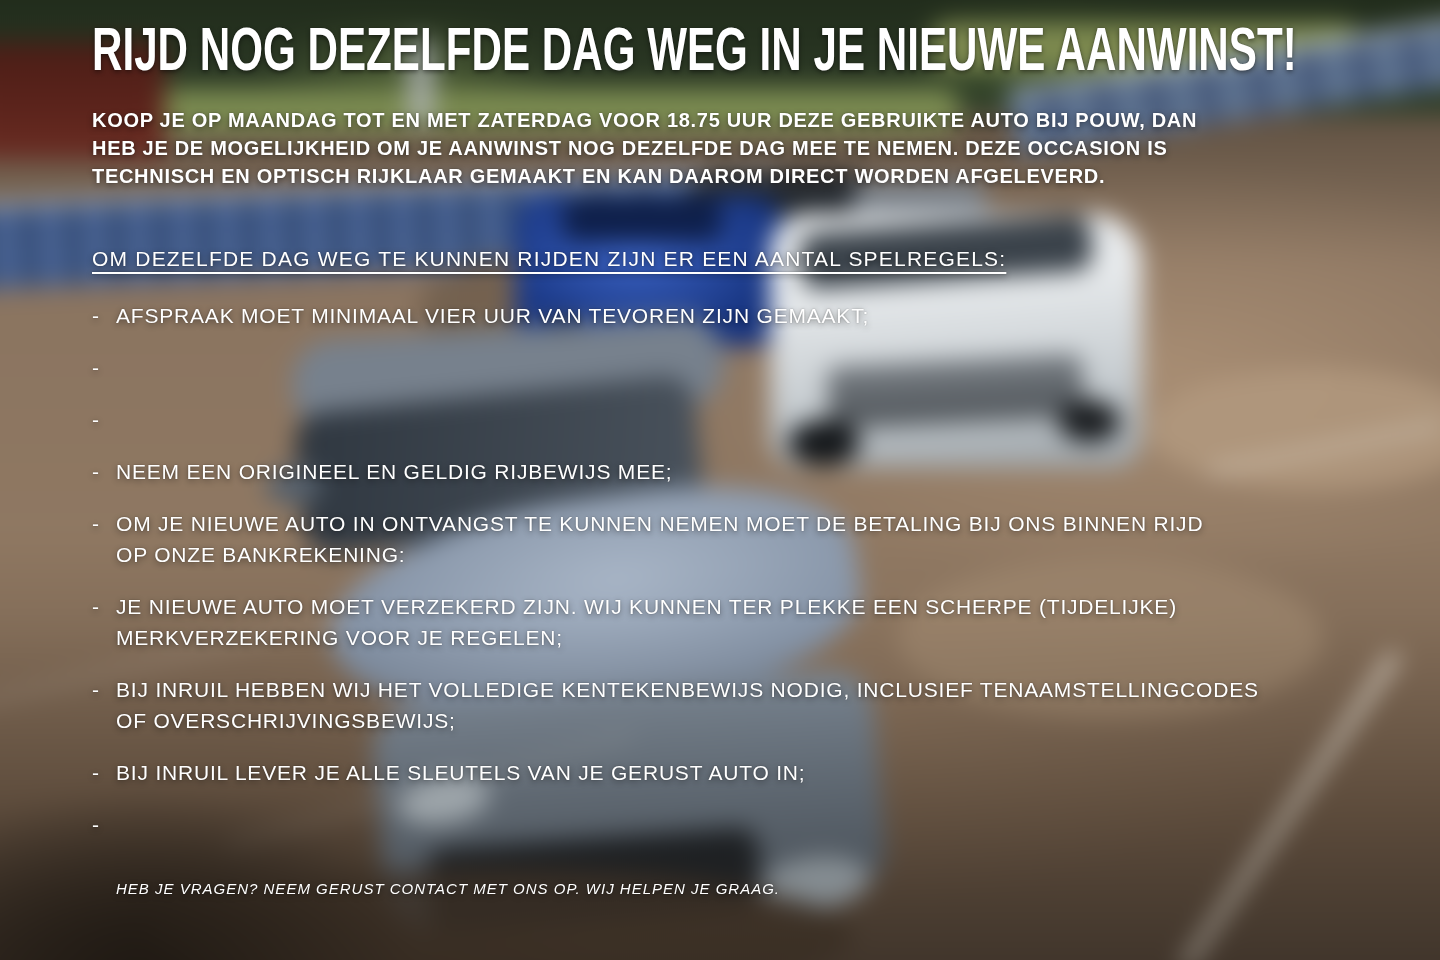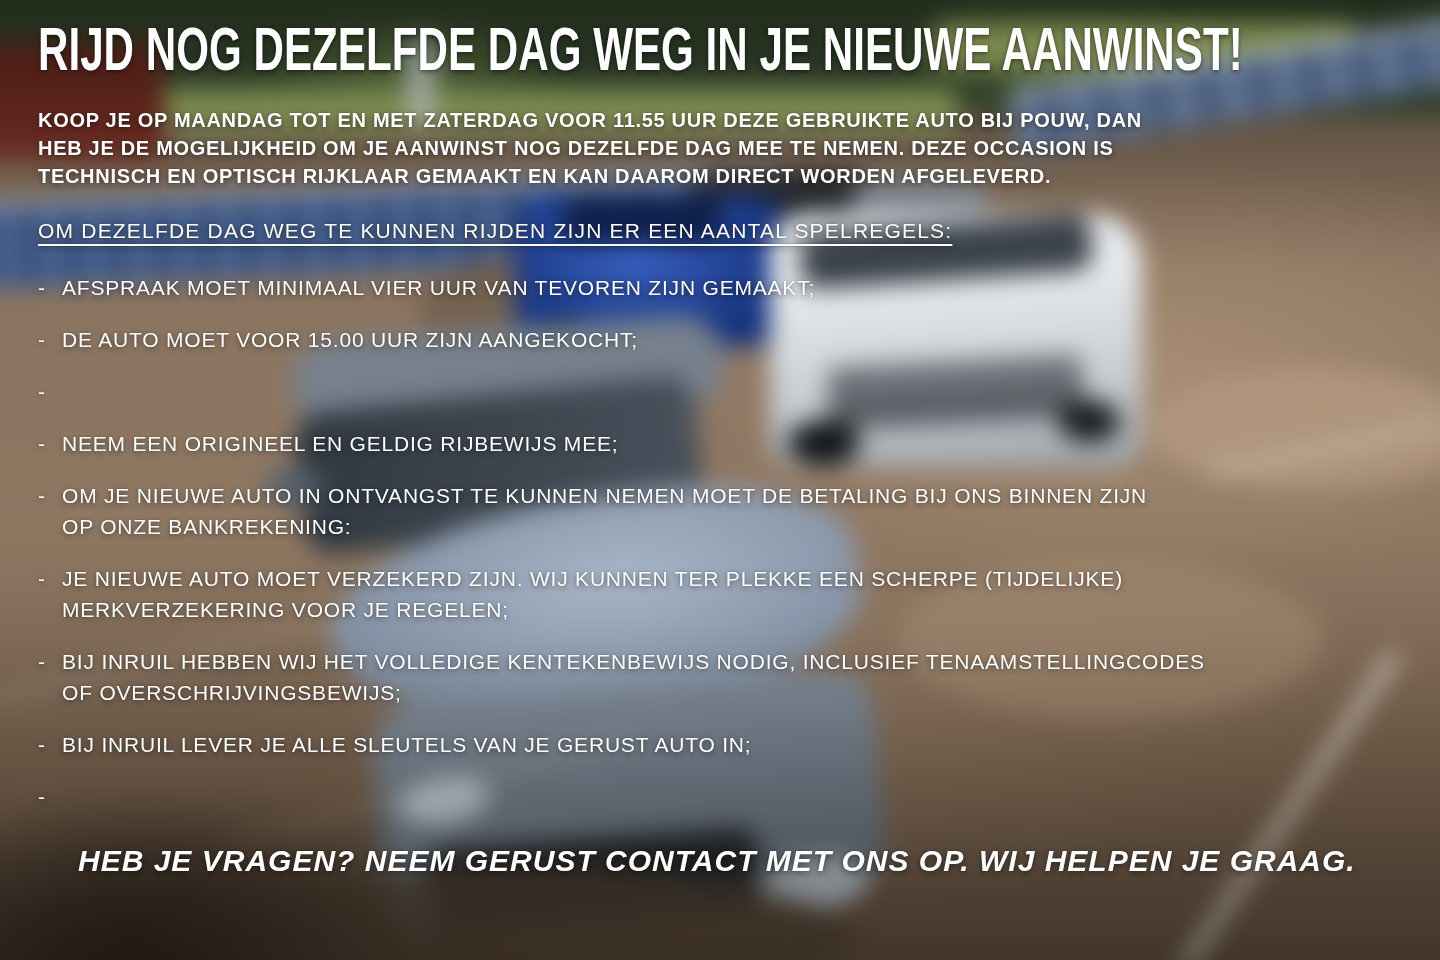--- a/index.html
+++ b/index.html
@@ -75,42 +75,42 @@
   .mark-b { left: 1205px; top: 444px; width: 240px; height: 9px; transform: rotate(-11deg); opacity: .5; }
   .mark-c { left: -30px; top: 656px; width: 380px; height: 8px; transform: rotate(-13deg); opacity: .22; }
   .mark-d { left: 220px; top: 786px; width: 420px; height: 8px; transform: rotate(-15deg); opacity: .18; }
 
   .shadow-bl { left: -140px; top: 790px; width: 560px; height: 340px; background: radial-gradient(ellipse, rgba(36,30,24,.9), transparent 70%); }
   .vignette { left: -40px; top: 620px; width: 1560px; height: 420px; background: linear-gradient(transparent, rgba(22,16,10,.4)); }
 
   
   .content {
     position: absolute; inset: 0; z-index: 5;
-    padding: 18px 50px 0 38px;
+    padding: 18px 50px 0 92px;
     color: #ffffff;
     text-shadow: 0 2px 6px rgba(0,0,0,.45), 0 0 2px rgba(0,0,0,.3);
   }
   .title { font-size: 62px; font-weight: 700; line-height: 1; white-space: nowrap; letter-spacing: 0; }
   .title-inner { display: inline-block; transform: scaleX(.68); transform-origin: 0 0; white-space: nowrap; }
   .intro {
     margin-top: 26px; font-size: 20px; font-weight: 700; letter-spacing: .7px;
     line-height: 28px; white-space: pre-line;
   }
   .rules-heading {
-    margin-top: 26px; font-size: 21px; font-weight: 400; letter-spacing: 1.2px;
+    margin-top: 54px; font-size: 21px; font-weight: 400; letter-spacing: 1.2px;
     line-height: 30px; text-decoration: underline; text-underline-offset: 6px;
     text-decoration-thickness: 2px;
   }
   .rules { margin-top: 26px; list-style: none; }
   .rules li { display: flex; line-height: 31px; margin-bottom: 21px; font-size: 21px; font-weight: 400; letter-spacing: .8px; }
   .rules .dash { width: 24px; flex: 0 0 24px; }
   .rules .rule-text { white-space: pre-line; }
   .footer-note {
-    margin-top: 34px; margin-left: 40px; font-size: 30px; font-style: italic;
-    font-weight: 700; letter-spacing: 1px; line-height: 30px;
+    margin-top: 34px; margin-left: 24px; font-size: 15px; font-style: italic;
+    font-weight: 400; letter-spacing: 1px; line-height: 30px;
   }
 </style>
 </head>
 <body>
 
 <div class="stage">
 
   <div class="bg">
     <div class="bg-inner">
       <div class="base"></div>
@@ -148,45 +148,44 @@
       <div class="mark mark-d"></div>
       <div class="patch-dark-2"></div>
       <div class="shadow-bl"></div>
       <div class="vignette"></div>
     </div>
   </div>
 
   <div class="content">
     <h1 class="title"><span class="title-inner">RIJD NOG DEZELFDE DAG WEG IN JE NIEUWE AANWINST!</span></h1>
 
-    <p class="intro">KOOP JE OP MAANDAG TOT EN MET ZATERDAG VOOR 11.55 UUR DEZE GEBRUIKTE AUTO BIJ POUW, DAN
+    <p class="intro">KOOP JE OP MAANDAG TOT EN MET ZATERDAG VOOR 18.75 UUR DEZE GEBRUIKTE AUTO BIJ POUW, DAN
 HEB JE DE MOGELIJKHEID OM JE AANWINST NOG DEZELFDE DAG MEE TE NEMEN. DEZE OCCASION IS
 TECHNISCH EN OPTISCH RIJKLAAR GEMAAKT EN KAN DAAROM DIRECT WORDEN AFGELEVERD.</p>
 
     <h2 class="rules-heading">OM DEZELFDE DAG WEG TE KUNNEN RIJDEN ZIJN ER EEN AANTAL SPELREGELS:</h2>
 
     <ul class="rules">
       <li>
         <span class="dash">-</span>
         <span class="rule-text">AFSPRAAK MOET MINIMAAL VIER UUR VAN TEVOREN ZIJN GEMAAKT;</span>
       </li>
       <li>
         <span class="dash">-</span>
-        <span class="rule-text">DE AUTO MOET VOOR 15.00 UUR ZIJN AANGEKOCHT;</span>
       </li>
       <li>
         <span class="dash">-</span>
       </li>
       <li>
         <span class="dash">-</span>
         <span class="rule-text">NEEM EEN ORIGINEEL EN GELDIG RIJBEWIJS MEE;</span>
       </li>
       <li>
         <span class="dash">-</span>
-        <span class="rule-text">OM JE NIEUWE AUTO IN ONTVANGST TE KUNNEN NEMEN MOET DE BETALING BIJ ONS BINNEN ZIJN
+        <span class="rule-text">OM JE NIEUWE AUTO IN ONTVANGST TE KUNNEN NEMEN MOET DE BETALING BIJ ONS BINNEN RIJD
 OP ONZE BANKREKENING:</span>
       </li>
       <li>
         <span class="dash">-</span>
         <span class="rule-text">JE NIEUWE AUTO MOET VERZEKERD ZIJN. WIJ KUNNEN TER PLEKKE EEN SCHERPE (TIJDELIJKE)
 MERKVERZEKERING VOOR JE REGELEN;</span>
       </li>
       <li>
         <span class="dash">-</span>
         <span class="rule-text">BIJ INRUIL HEBBEN WIJ HET VOLLEDIGE KENTEKENBEWIJS NODIG, INCLUSIEF TENAAMSTELLINGCODES

